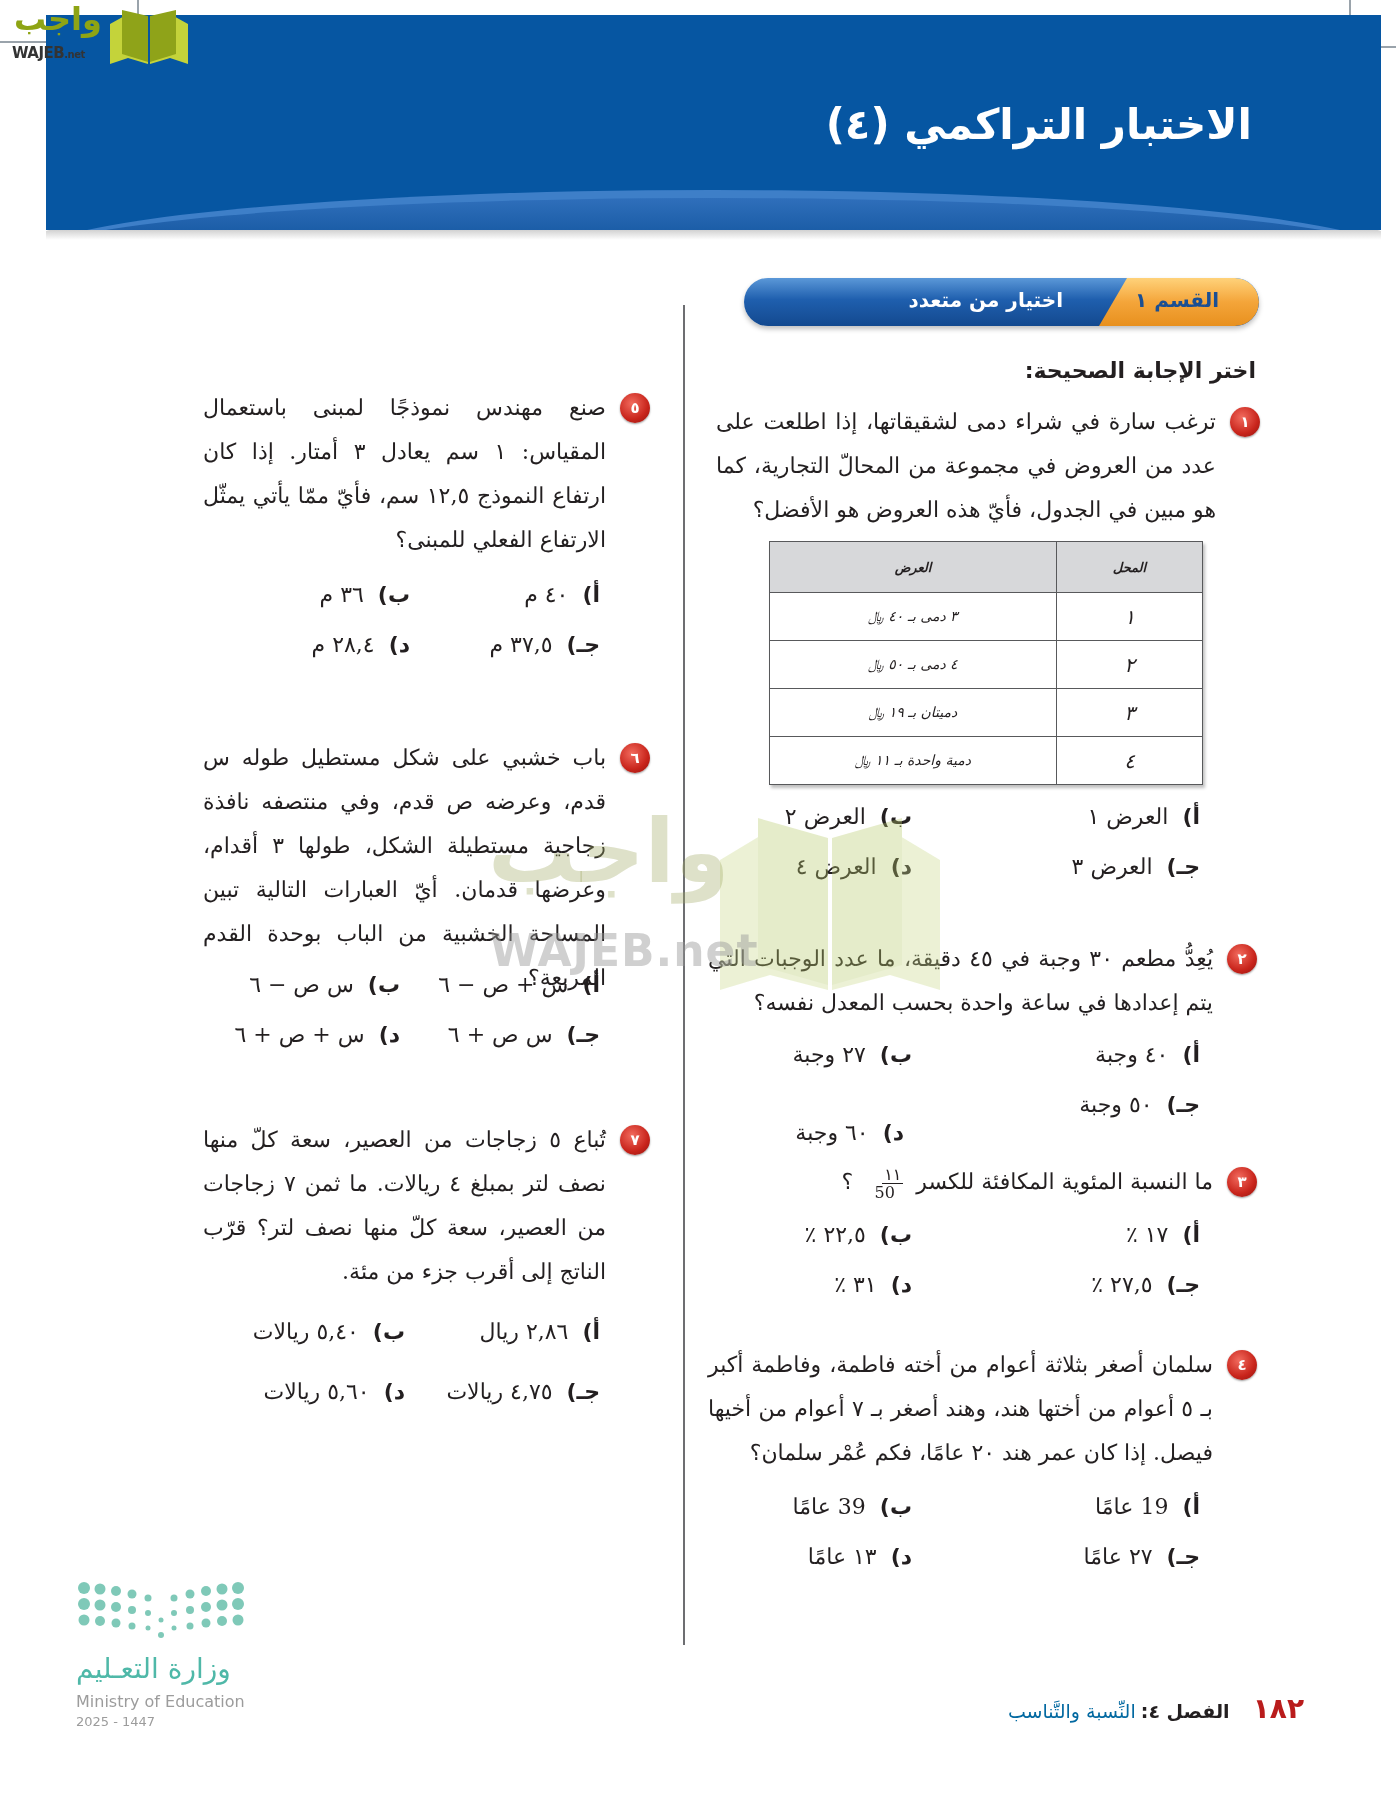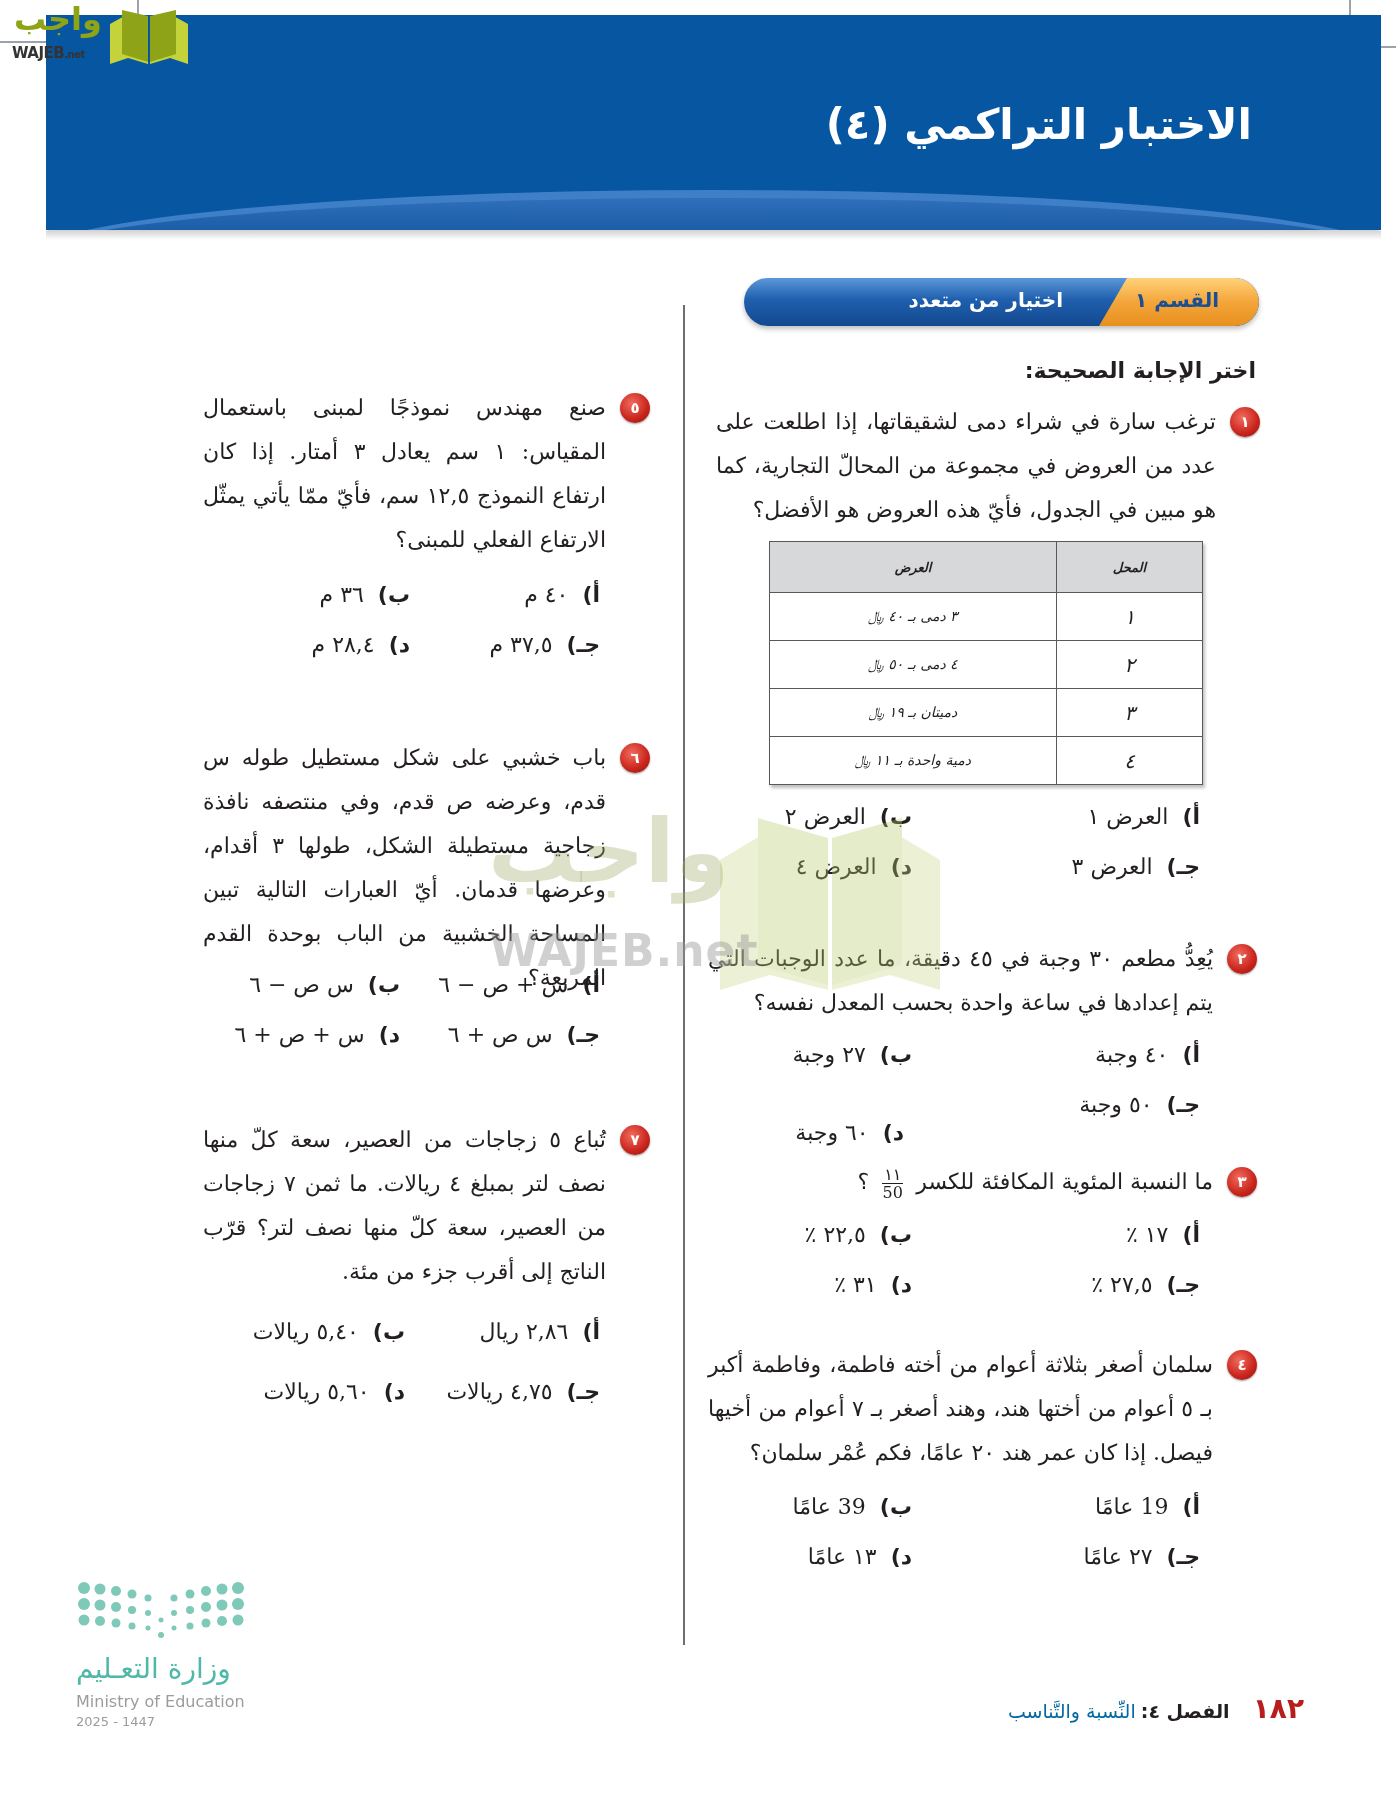--- a/index.html
+++ b/index.html
@@ -92,21 +92,21 @@
     box-shadow: 2px 3px 3px rgba(0,0,0,0.25);
     font-family: "DejaVu Serif", serif;
   }
   .offer-table th, .offer-table td { border: 1.5px solid #58595b; height: 45px; text-align: center; font-style: italic; }
   .offer-table th { background: #d7d8da; font-family: "DejaVu Sans", sans-serif; font-weight: bold; font-size: 13px; height: 48px; }
   .offer-table td.shop { width: 143px; font-size: 20px; }
   .offer-table td.offer { font-size: 14px; }
 
   .frac { display: inline-block; vertical-align: middle; text-align: center; font-size: 16px; line-height: 17px; margin: 0 6px; }
   .frac span { display: block; }
-  .frac .top { border-bottom: 1.5px solid #231f20; padding: 0 2px; }
+  .frac .top { border-bottom: 1.5px solid #231f20; padding: 0 2px; margin-left: 16px; }
 
   
   .wm { position: absolute; left: 480px; top: 780px; width: 480px; height: 220px; pointer-events: none; }
   .wm .book-bg { position: absolute; left: 240px; top: 30px; opacity: 0.35; }
   .wm .word { position: absolute; left: 8px; top: 20px; font-size: 88px; font-weight: bold; color: rgba(160,170,100,0.35); direction: rtl; }
   .wm .net { position: absolute; left: 10px; top: 145px; font-size: 44px; font-weight: bold; color: rgba(150,150,150,0.45); letter-spacing: 1px; }
 
   
   .ministry { position: absolute; left: 76px; top: 1580px; width: 200px; height: 150px; }
   .ministry .dots { position: absolute; left: 0; top: 0; }

